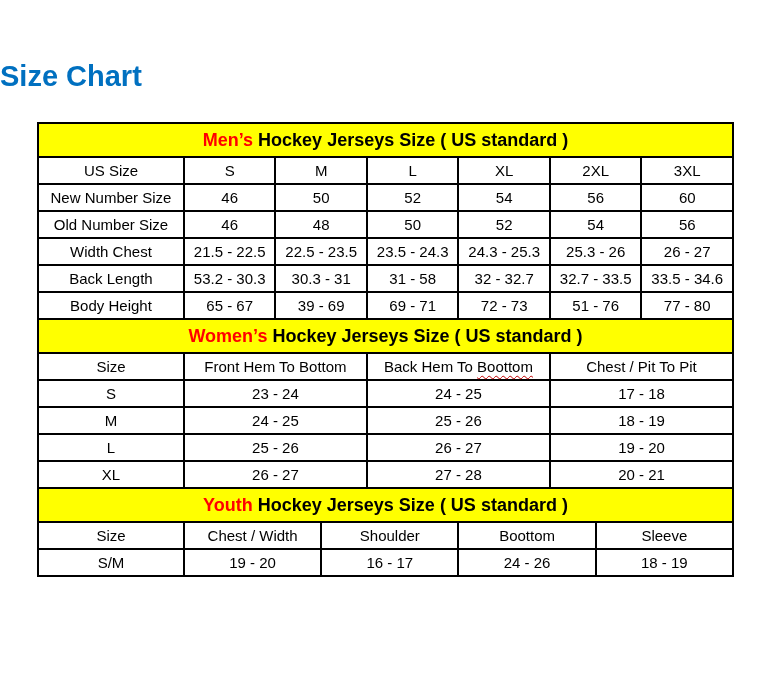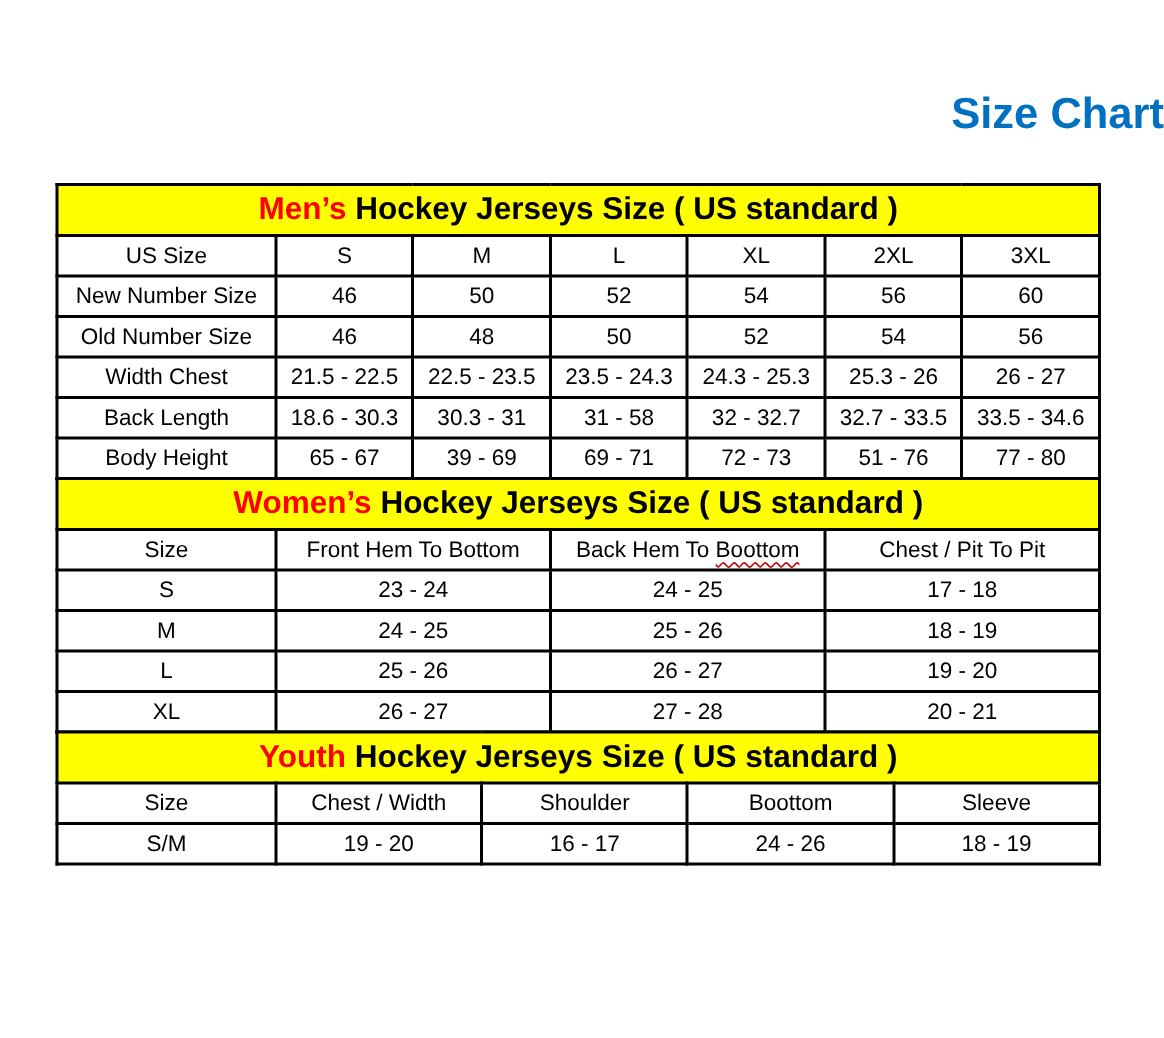--- a/index.html
+++ b/index.html
@@ -14,21 +14,21 @@
     height: 692px;
     background: #ffffff;
     overflow: hidden;
   }
   .title {
     position: absolute;
     top: 60px;
     left: 0;
     right: 0;
     margin: 0;
-    text-align: right;
+    text-align: left;
     color: #0070C0;
     font-size: 29px;
     font-weight: bold;
     letter-spacing: 0px;
   }
   .chart {
     position: absolute;
     left: 37px;
     top: 122px;
     width: 697px;
@@ -45,21 +45,21 @@
     border: 2px solid #000000;
     text-align: center;
     vertical-align: middle;
     padding: 0 2px;
     font-size: 15px;
     color: #000000;
   }
   tr.banner td {
     background: #FFFF00;
     height: 32px;
-    font-size: 21px;
+    font-size: 18px;
     font-weight: bold;
   }
   .red { color: #FF0000; }
   tr.r td, tr.r th { height: 25px; }
   th { font-weight: normal; }
   td.lbl { font-weight: normal; }
   .squiggle {
     text-decoration-line: underline;
     text-decoration-style: wavy;
     text-decoration-color: #C00000;
@@ -126,21 +126,21 @@
           <td class="lbl">Width Chest</td>
           <td>21.5 - 22.5</td>
           <td>22.5 - 23.5</td>
           <td>23.5 - 24.3</td>
           <td>24.3 - 25.3</td>
           <td>25.3 - 26</td>
           <td>26 - 27</td>
         </tr>
         <tr class="r">
           <td class="lbl">Back Length</td>
-          <td>18.6 - 30.3</td>
+          <td>53.2 - 30.3</td>
           <td>30.3 - 31</td>
           <td>31 - 58</td>
           <td>32 - 32.7</td>
           <td>32.7 - 33.5</td>
           <td>33.5 - 34.6</td>
         </tr>
         <tr class="r">
           <td class="lbl">Body Height</td>
           <td>65 - 67</td>
           <td>39 - 69</td>

